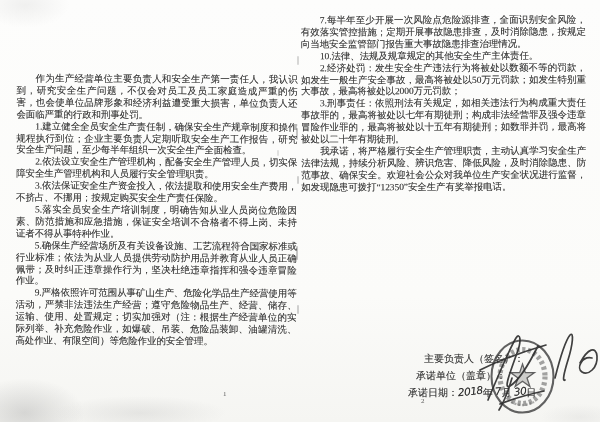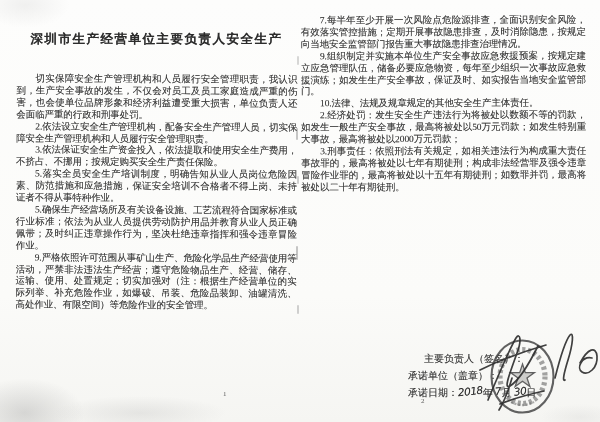--- a/index.html
+++ b/index.html
@@ -27,21 +27,21 @@
   .col-p2 { left:301px; top:15px; width:285px; transform:rotate(-.15deg);font-family:Liberation Serif, serif; }
   .para { margin:0; text-indent:2em; word-break:break-all; }
   .pagenum { position:absolute; font-size:7px; color:#5a5a5a; }
   .pg1 { left:223px; top:390px; }
   .pg2 { left:421px; top:397px; }
   .sig {
     position:absolute; left:408px; top:351px; font-size:10px; line-height:16.5px;
     color:#3a3a3a; text-shadow:0 0 .4px rgba(60,60,60,.5); white-space:nowrap;
   }
   .sig-row1 { margin-left:16px; }
-  .sig-row2 { margin-left:0; }
+  .sig-row2 { margin-left:8px; }
   .sig-row3 { margin-left:0; }
   .hw {
     display:inline-block; font-family:"DejaVu Sans","Liberation Sans",sans-serif;
     font-style:italic; font-size:10.5px; color:#2e2e2e;
     transform:rotate(-6deg) translateY(-1px); letter-spacing:-.5px;
   }
   .seal-svg { position:absolute; left:489px; top:338px; width:67px; height:77px; opacity:.88; }
   .sign-svg { position:absolute; left:460px; top:318px; width:140px; height:96px; }
   .dash { position:absolute; width:1.5px; background:#8f8f8f; opacity:.5; border-radius:1px; }
   .d1 { left:297px; top:56px;  height:9px;  opacity:.35; }
@@ -70,39 +70,39 @@
   <div class="smudge sm3"></div>
   <div class="smudge sm4"></div>
   <div class="dash d1"></div>
   <div class="dash d2"></div>
   <div class="dash d3"></div>
   <div class="dash d4"></div>
   <div class="dash d5"></div>
   <div class="dash d6"></div>
 
   <div class="title">
-    <div>深圳市生产经营单位主要负责人安全生产</div>
   </div>
 
   <div class="body-col col-p1">
-    <p class="para">切实保障安全生产管理机构和人员履行安全管理职责，我认识到，生产安全事故的发生，不仅会对员工及员工家庭造成严重的伤害，也会使单位品牌形象和经济利益遭受重大损害，单位负责人还会面临严重的行政和刑事处罚。</p>
+    <p class="para">作为生产经营单位主要负责人和安全生产第一责任人，我认识到，研究安全生产问题，不仅会对员工及员工家庭造成严重的伤害，也会使单位品牌形象和经济利益遭受重大损害，单位负责人还会面临严重的行政和刑事处罚。</p>
+    <p class="para">1.建立健全全员安全生产责任制，确保安全生产规章制度和操作规程执行到位；企业主要负责人定期听取安全生产工作报告，研究安全生产问题，至少每半年组织一次安全生产全面检查。</p>
     <p class="para">2.依法设立安全生产管理机构，配备安全生产管理人员，切实保障安全生产管理机构和人员履行安全管理职责。</p>
     <p class="para">3.依法保证安全生产资金投入，依法提取和使用安全生产费用，不挤占、不挪用；按规定购买安全生产责任保险。</p>
     <p class="para">5.落实全员安全生产培训制度，明确告知从业人员岗位危险因素、防范措施和应急措施，保证安全培训不合格者不得上岗、未持证者不得从事特种作业。</p>
     <p class="para">5.确保生产经营场所及有关设备设施、工艺流程符合国家标准或行业标准；依法为从业人员提供劳动防护用品并教育从业人员正确佩带；及时纠正违章操作行为，坚决杜绝违章指挥和强令违章冒险作业。</p>
     <p class="para">9.严格依照许可范围从事矿山生产、危险化学品生产经营使用等活动，严禁非法违法生产经营；遵守危险物品生产、经营、储存、运输、使用、处置规定；切实加强对（注：根据生产经营单位的实际列举、补充危险作业，如爆破、吊装、危险品装卸、油罐清洗、高处作业、有限空间）等危险作业的安全管理。</p>
   </div>
   <div class="pagenum pg1">1</div>
 
   <div class="body-col col-p2">
     <p class="para">7.每半年至少开展一次风险点危险源排查，全面识别安全风险，有效落实管控措施；定期开展事故隐患排查，及时消除隐患，按规定向当地安全监管部门报告重大事故隐患排查治理情况。</p>
-    <p class="para">9.组织制定并实施本单位生产安全事故应急救援预案，按规定建立应急管理队伍，储备必要应急物资，每年至少组织一次事故应急救援演练；如发生生产安全事故，保证及时、如实报告当地安全监管部门。</p>
     <p class="para">10.法律、法规及规章规定的其他安全生产主体责任。</p>
     <p class="para">2.经济处罚：发生安全生产违法行为将被处以数额不等的罚款，如发生一般生产安全事故，最高将被处以50万元罚款；如发生特别重大事故，最高将被处以2000万元罚款；</p>
     <p class="para">3.刑事责任：依照刑法有关规定，如相关违法行为构成重大责任事故罪的，最高将被处以七年有期徒刑；构成非法经营罪及强令违章冒险作业罪的，最高将被处以十五年有期徒刑；如数罪并罚，最高将被处以二十年有期徒刑。</p>
+    <p class="para">我承诺，将严格履行安全生产管理职责，主动认真学习安全生产法律法规，持续分析风险、辨识危害、降低风险，及时消除隐患、防范事故、确保安全。欢迎社会公众对我单位生产安全状况进行监督，如发现隐患可拨打“12350”安全生产有奖举报电话。</p>
   </div>
 
   <div class="sig">
     <div class="sig-row1">主要负责人（签名）：</div>
     <div class="sig-row2">承诺单位（盖章）：</div>
     <div class="sig-row3"><span>承诺日期：</span><span class="hw">2018</span><span>年</span> <span class="hw">7</span><span>月</span> <span class="hw">30</span><span>日</span></div>
   </div>
   <div class="pagenum pg2">2</div>
 
   <svg class="seal-svg" viewBox="0 0 67 77">

